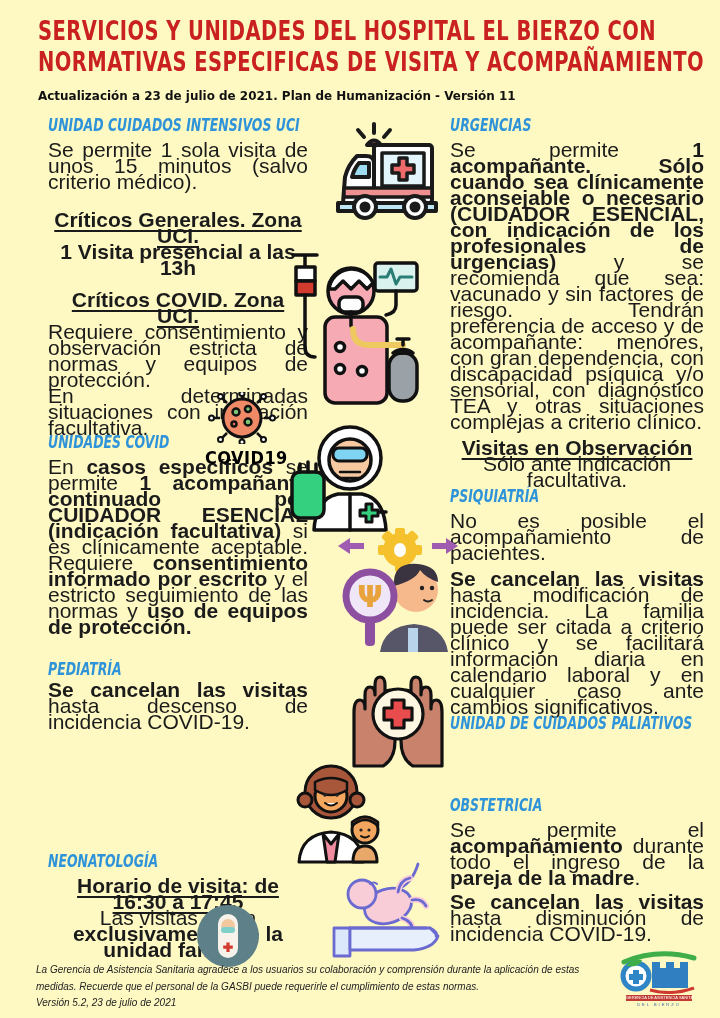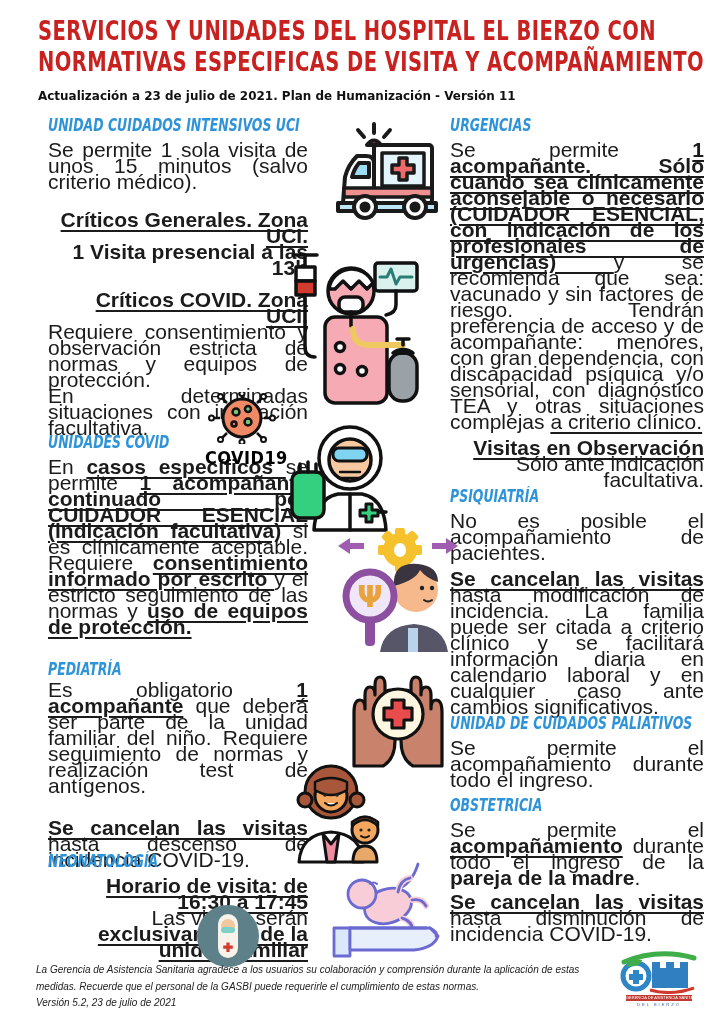--- a/index.html
+++ b/index.html
@@ -1,17 +1,17 @@
 <!DOCTYPE html>
 <html><head>
 <meta charset="utf-8">
 <style>
   html,body{margin:0;padding:0;background:#e9e9e9;}
   #page{
-    position:relative;width:720px;height:1018px;background:#ffffff;
+    position:relative;width:720px;height:1018px;background:#fef9c3;
     overflow:hidden;margin:0 auto;
     font-family:"Liberation Sans",sans-serif;color:#1b1b1b;
   }
   
   .title-line{
     font-family:"DejaVu Sans",sans-serif;font-weight:bold;
     font-size:23px;line-height:31px;color:#c9211f;white-space:nowrap;
     transform:scale(0.85,1.12);transform-origin:left center;letter-spacing:0.5px;
   }
   #title-block{position:absolute;left:38px;top:16px;width:660px;}
@@ -25,23 +25,23 @@
     font-family:"DejaVu Sans",sans-serif;font-weight:bold;font-style:italic;
     font-size:16px;line-height:20px;color:#2e93d8;white-space:nowrap;
     transform:scale(0.78,1.08);transform-origin:left center;margin:0 0 6px 0;
   }
   
   .block{position:absolute;}
   .col-l{left:48px;width:260px;}
   .col-r{left:450px;width:254px;}
   p{margin:0;font-size:21px;line-height:16px;text-align:justify;}
   .b{font-weight:bold;}
-  .u{text-decoration:underline;text-underline-offset:3px;text-decoration-thickness:1.5px;}
+  .u{text-underline-offset:3px;text-decoration-thickness:1.5px;}
   .subhead{font-weight:bold;text-decoration:underline;text-underline-offset:3px;}
-  .nojust{text-align:right;}
+  .nojust{text-align:center;}
   
   .icon{position:absolute;}
   .covid-label{
     font-family:"DejaVu Sans",sans-serif;font-weight:bold;font-size:17px;
     letter-spacing:0.5px;color:#000;text-align:center;width:100%;
     transform:scale(0.95,1);transform-origin:center;
   }
   
   #footer-text{
     position:absolute;left:36px;top:962px;width:570px;
@@ -75,21 +75,20 @@
     <p>En determinadas situaciones con indicación facultativa.</p>
   </div>
 
   <div class="block col-l" style="top:433px">
     <div class="h-comic">UNIDADES COVID</div>
     <p><span>En </span><span class="b u">casos específicos </span><span>se permite </span><span class="b u">1 acompañante continuado por CUIDADOR ESENCIAL (indicación facultativa)</span><span> si es clínicamente aceptable. Requiere </span><span class="b u">consentimiento informado por escrito </span><span>y el estricto seguimiento de las normas y </span><span class="b u">uso de equipos de protección.</span></p>
   </div>
 
   <div class="block col-l" style="top:660px">
     <div class="h-comic" style="margin-bottom:2px">PEDIATRÍA</div>
-    <p style="margin-bottom:26px"><span>Es obligatorio </span><span class="b u">1 acompañante</span><span> que deberá ser parte de la unidad familiar del niño. Requiere seguimiento de normas y realización test de antígenos.</span></p>
     <p><span class="b u">Se cancelan las visitas</span><span> hasta descenso de incidencia COVID-19.</span></p>
   </div>
 
   <div class="block col-l" style="top:852px">
     <div class="h-comic">NEONATOLOGÍA</div>
     <p class="subhead nojust">Horario de visita:  de 16:30 a 17:45</p>
     <p class="nojust"><span>Las visitas serán </span><span class="b u">exclusivamente de la unidad familiar</span></p>
   </div>
 
   <div class="block col-r" style="top:116px">
@@ -103,21 +102,20 @@
   </div>
 
   <div class="block col-r" style="top:487px">
     <div class="h-comic">PSIQUIATRÍA</div>
     <p style="margin-bottom:10px">No es posible el acompañamiento de pacientes.</p>
     <p><span class="b u">Se cancelan las visitas </span><span>hasta modificación de incidencia. La familia puede ser citada a criterio clínico y se facilitará información diaria en calendario laboral y en cualquier caso ante cambios significativos.</span></p>
   </div>
 
   <div class="block col-r" style="top:714px">
     <div class="h-comic">UNIDAD DE CUIDADOS PALIATIVOS</div>
-    <p>Se permite el acompañamiento durante todo el ingreso.</p>
   </div>
 
   <div class="block col-r" style="top:796px">
     <div class="h-comic">OBSTETRICIA</div>
     <p style="margin-bottom:8px"><span>Se permite el </span><span class="b u">acompañamiento</span><span> durante todo el ingreso de la </span><span class="b">pareja de la madre</span><span>.</span></p>
     <p><span class="b u">Se cancelan las visitas </span><span>hasta disminución de incidencia COVID-19.</span></p>
   </div>
 
   <div class="icon" style="left:320px;top:118px;width:118px;height:110px">
     <svg viewBox="0 0 118 110" width="118" height="110">

